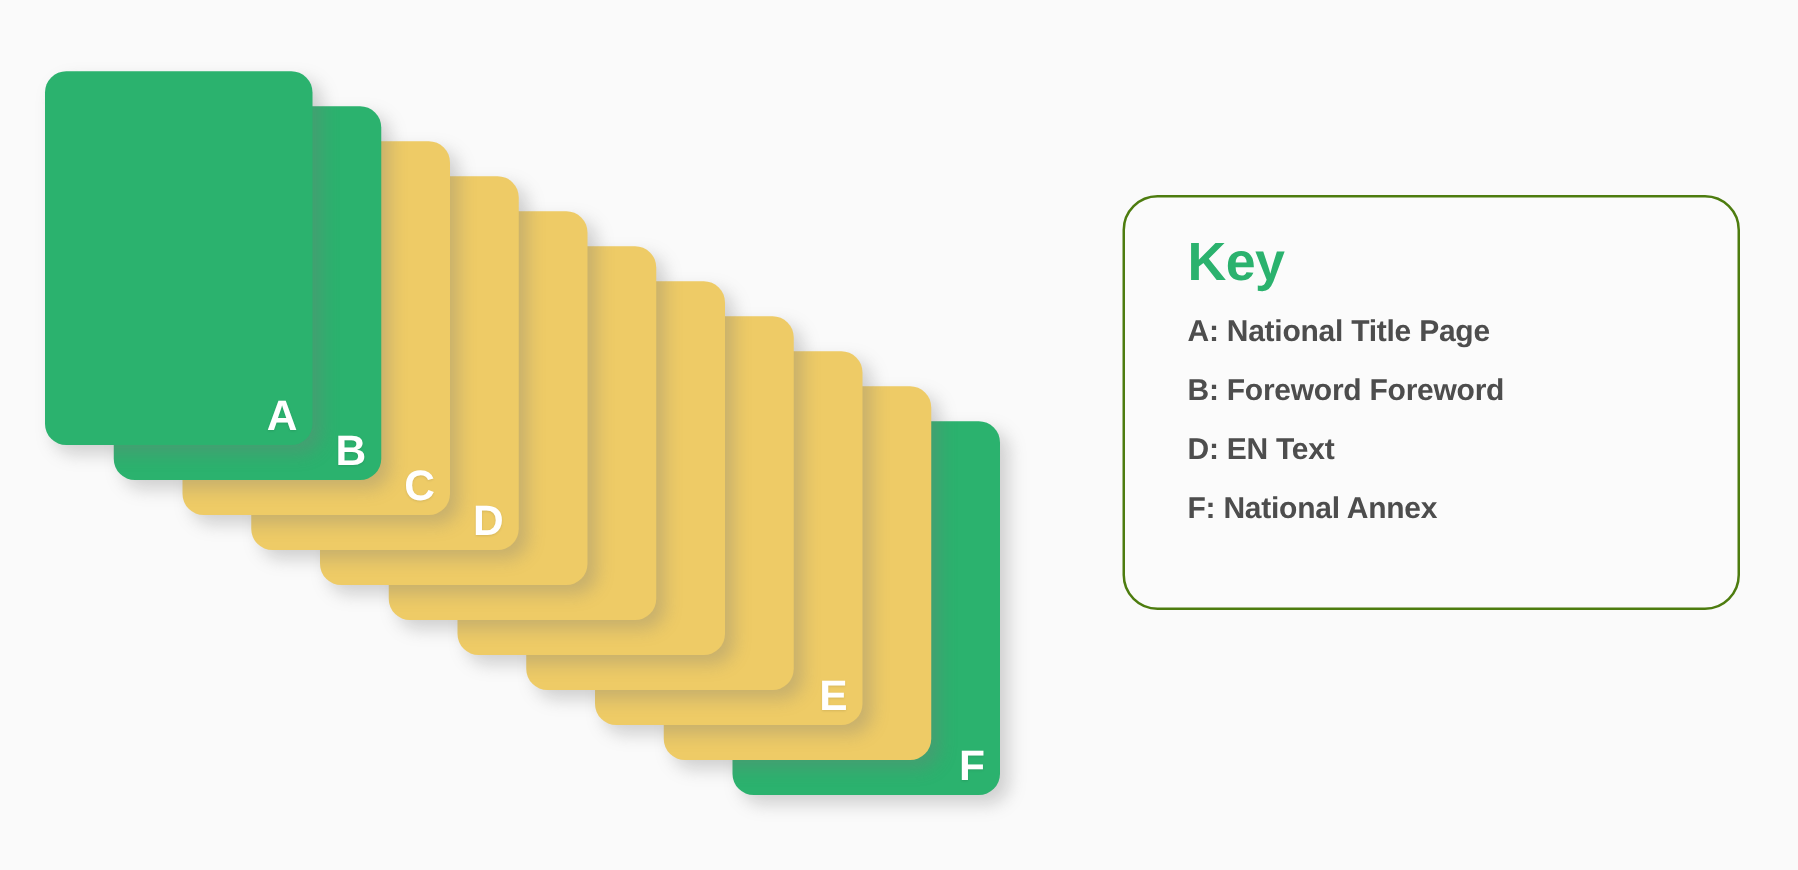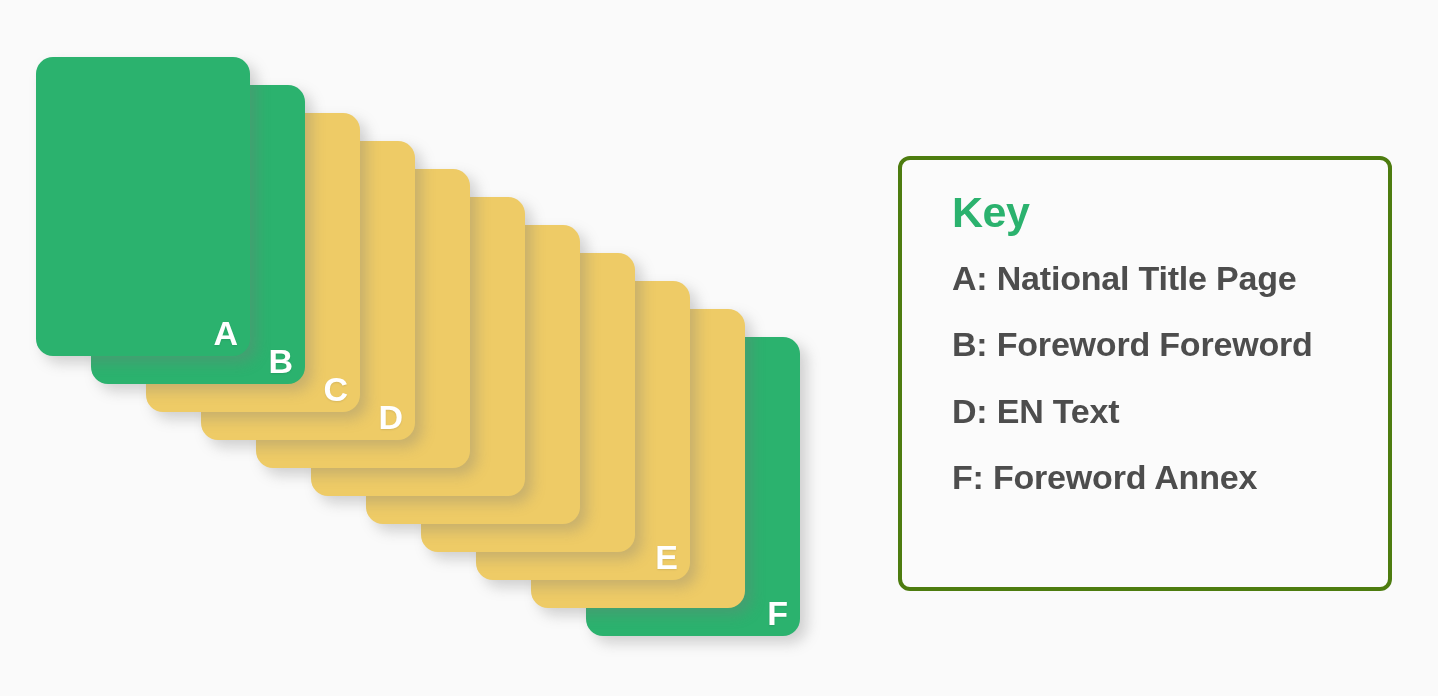--- a/index.html
+++ b/index.html
@@ -58,23 +58,23 @@
     text-shadow: 0 1px 2px rgba(0,0,0,0.10);
     user-select: none;
   }
 
   
   #key-panel {
     position: absolute;
     left: 898px;
     top: 156px;
     width: 494px;
-    height: 435px;
-    border: 4px solid #4d7c0f;
-    border-radius: 12px;
+    height: 332px;
+    border: 2px solid #4d7c0f;
+    border-radius: 28px;
     background: #fbfbfb;
     box-sizing: border-box;
     padding: 30px 0 0 50px;
   }
 
   #key-title {
     color: #2bb26e;
     font-size: 43px;
     font-weight: bold;
     line-height: 1.05;
@@ -83,21 +83,21 @@
   }
 
   .key-list {
     list-style: none;
     margin: 0;
     padding: 0;
   }
 
   .key-item {
     color: #4d4d4d;
-    font-size: 34px;
+    font-size: 24px;
     font-weight: bold;
     line-height: 1.95;
     white-space: nowrap;
     letter-spacing: -0.2px;
   }
 </style>
 </head>
 <body>
 
 <div id="canvas">
@@ -127,17 +127,17 @@
         <span class="card-label">F</span>
       </div>
     </div>
 
   <div id="key-panel">
     <div id="key-title">Key</div>
     <ul class="key-list">
         <li class="key-item">A: National Title Page</li>
         <li class="key-item">B: Foreword Foreword</li>
         <li class="key-item">D: EN Text</li>
-        <li class="key-item">F: Foreword Annex</li>
+        <li class="key-item">F: National Annex</li>
       </ul>
   </div>
 
 </div>
 
 </body></html>

